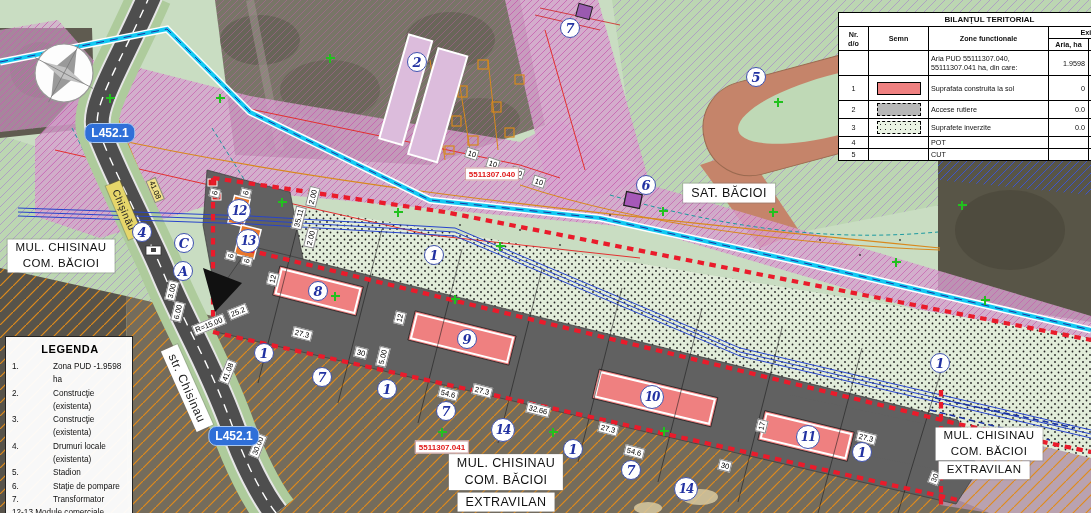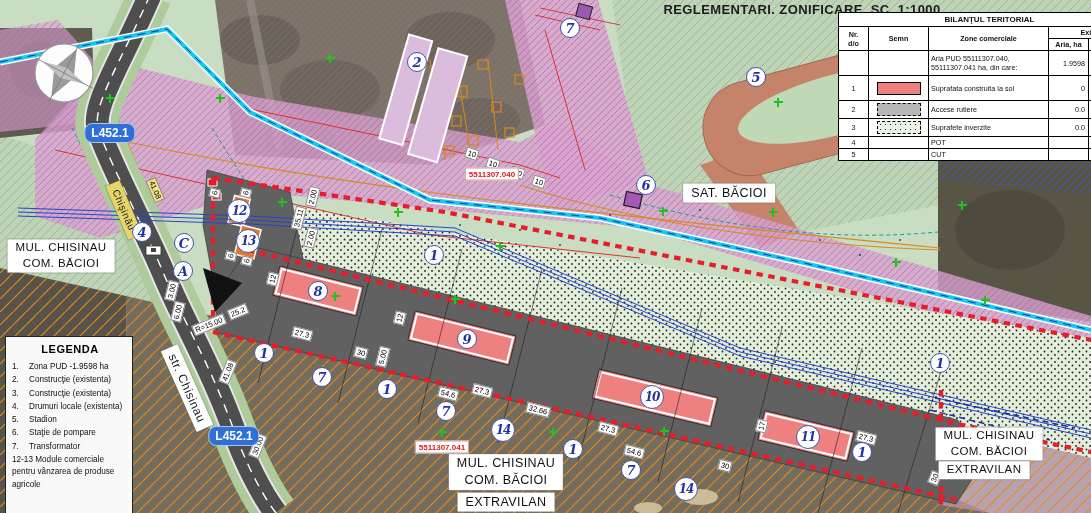--- a/index.html
+++ b/index.html
@@ -56,21 +56,21 @@
   .sw-gray{background:#b8b8b8;border:1px dashed #000;}
   .sw-dots{border:1px dashed #000;background-color:#eaf3e3;
     background-image:radial-gradient(#2a2a2a .8px,transparent .95px);background-size:5px 5px;}
 
   #legend{position:absolute;left:5px;top:336px;width:128px;height:192px;
     background:rgba(255,255,255,.96);border:1.6px solid #222;z-index:60;
     padding:4px 4px 0 6px;box-sizing:border-box;}
   .lg-title{font-size:11px;font-weight:bold;text-align:center;letter-spacing:.5px;margin:2px 0 5px;}
   .lg-row{display:flex;font-size:8.2px;line-height:1.62;color:#111;}
   .lg-n{width:17px;flex:none;}
-  .lg-t{flex:1;}
+  .lg-t{flex:1;margin-left:24px;}
   .lg-para{font-size:8.2px;line-height:1.5;color:#111;margin-top:1px;}
 </style>
 </head>
 <body>
 
 <div id="stage">
 
 <svg id="mapsvg" width="1091" height="513" viewBox="0 0 1091 513">
   <defs>
     <pattern id="hOr" width="13" height="13" patternUnits="userSpaceOnUse">
@@ -302,21 +302,20 @@
     </g>
   </g>
 
   <polygon points="203,268 242,283 215,312" fill="#111111"></polygon>
   <g>
     <rect x="146" y="246" width="15" height="9" fill="#ffffff" stroke="#333333" stroke-width=".8"></rect>
     <rect x="151" y="248" width="5" height="4" fill="#444444"></rect>
   </g>
 </svg>
 
-<div class="map-title">REGLEMENTARI. ZONIFICARE. SC. 1:1000</div>
 
 <div class="region-label small" style="left:61px;top:256px">
   <div>MUL. CHISINAU</div>
   <div>COM. BĂCIOI</div>
 </div>
 
 <div class="region-label" style="left:506px;top:472px">
   <div>MUL. CHISINAU</div>
   <div>COM. BĂCIOI</div>
 </div>
@@ -428,21 +427,21 @@
         <col style="width:40px">
         <col style="width:52px">
       </colgroup>
   <thead>
     <tr>
           <th colspan="5" class="tt">BILANŢUL TERITORIAL</th>
         </tr>
     <tr>
       <th rowspan="2"><span>Nr.</span><br><span>d/o</span></th>
       <th rowspan="2">Semn</th>
-      <th rowspan="2">Zone comerciale</th>
+      <th rowspan="2">Zone functionale</th>
       <th colspan="2">Existent</th>
     </tr>
     <tr>
       <th>Aria, ha</th>
       <th></th>
     </tr>
   </thead>
   <tbody id="bt-body">
         <tr class="big">
           <td class="c"></td>

